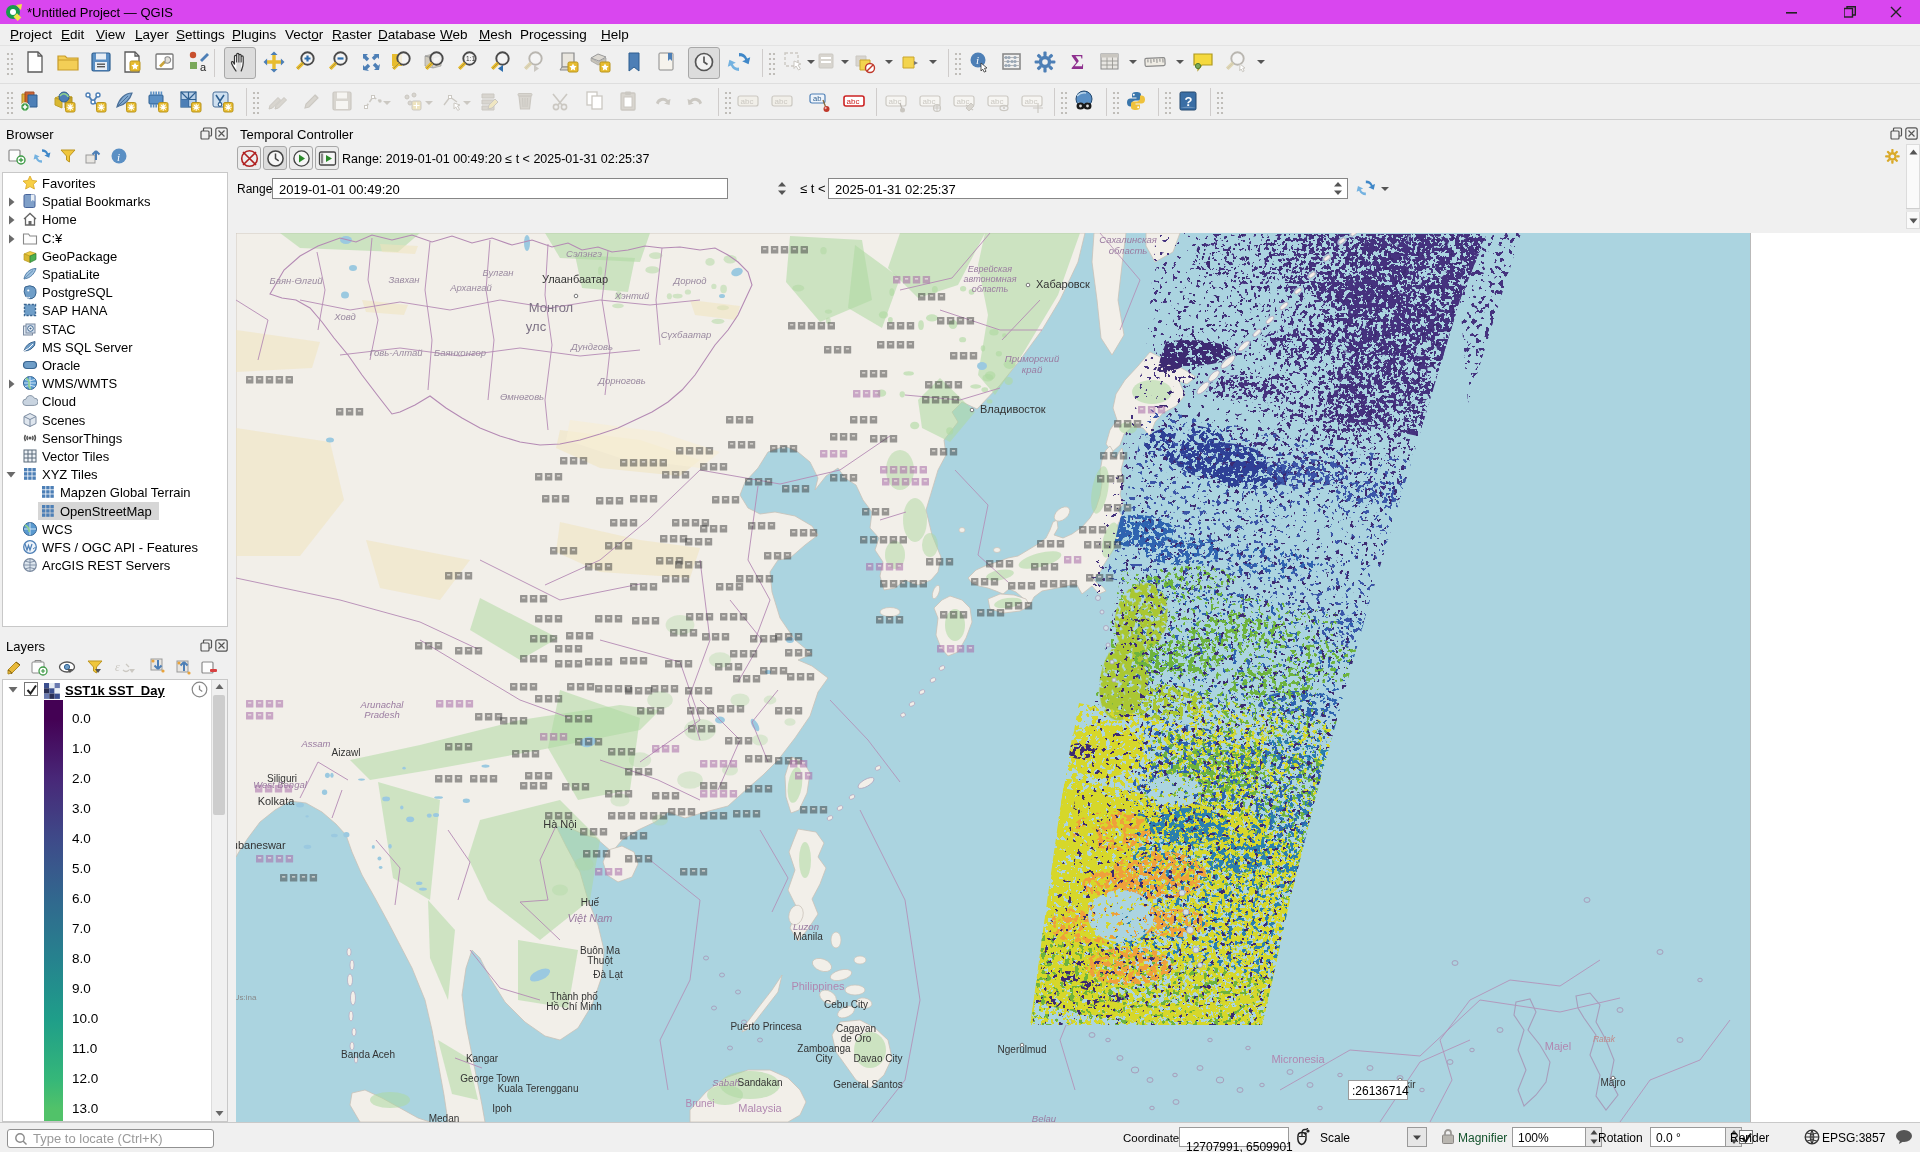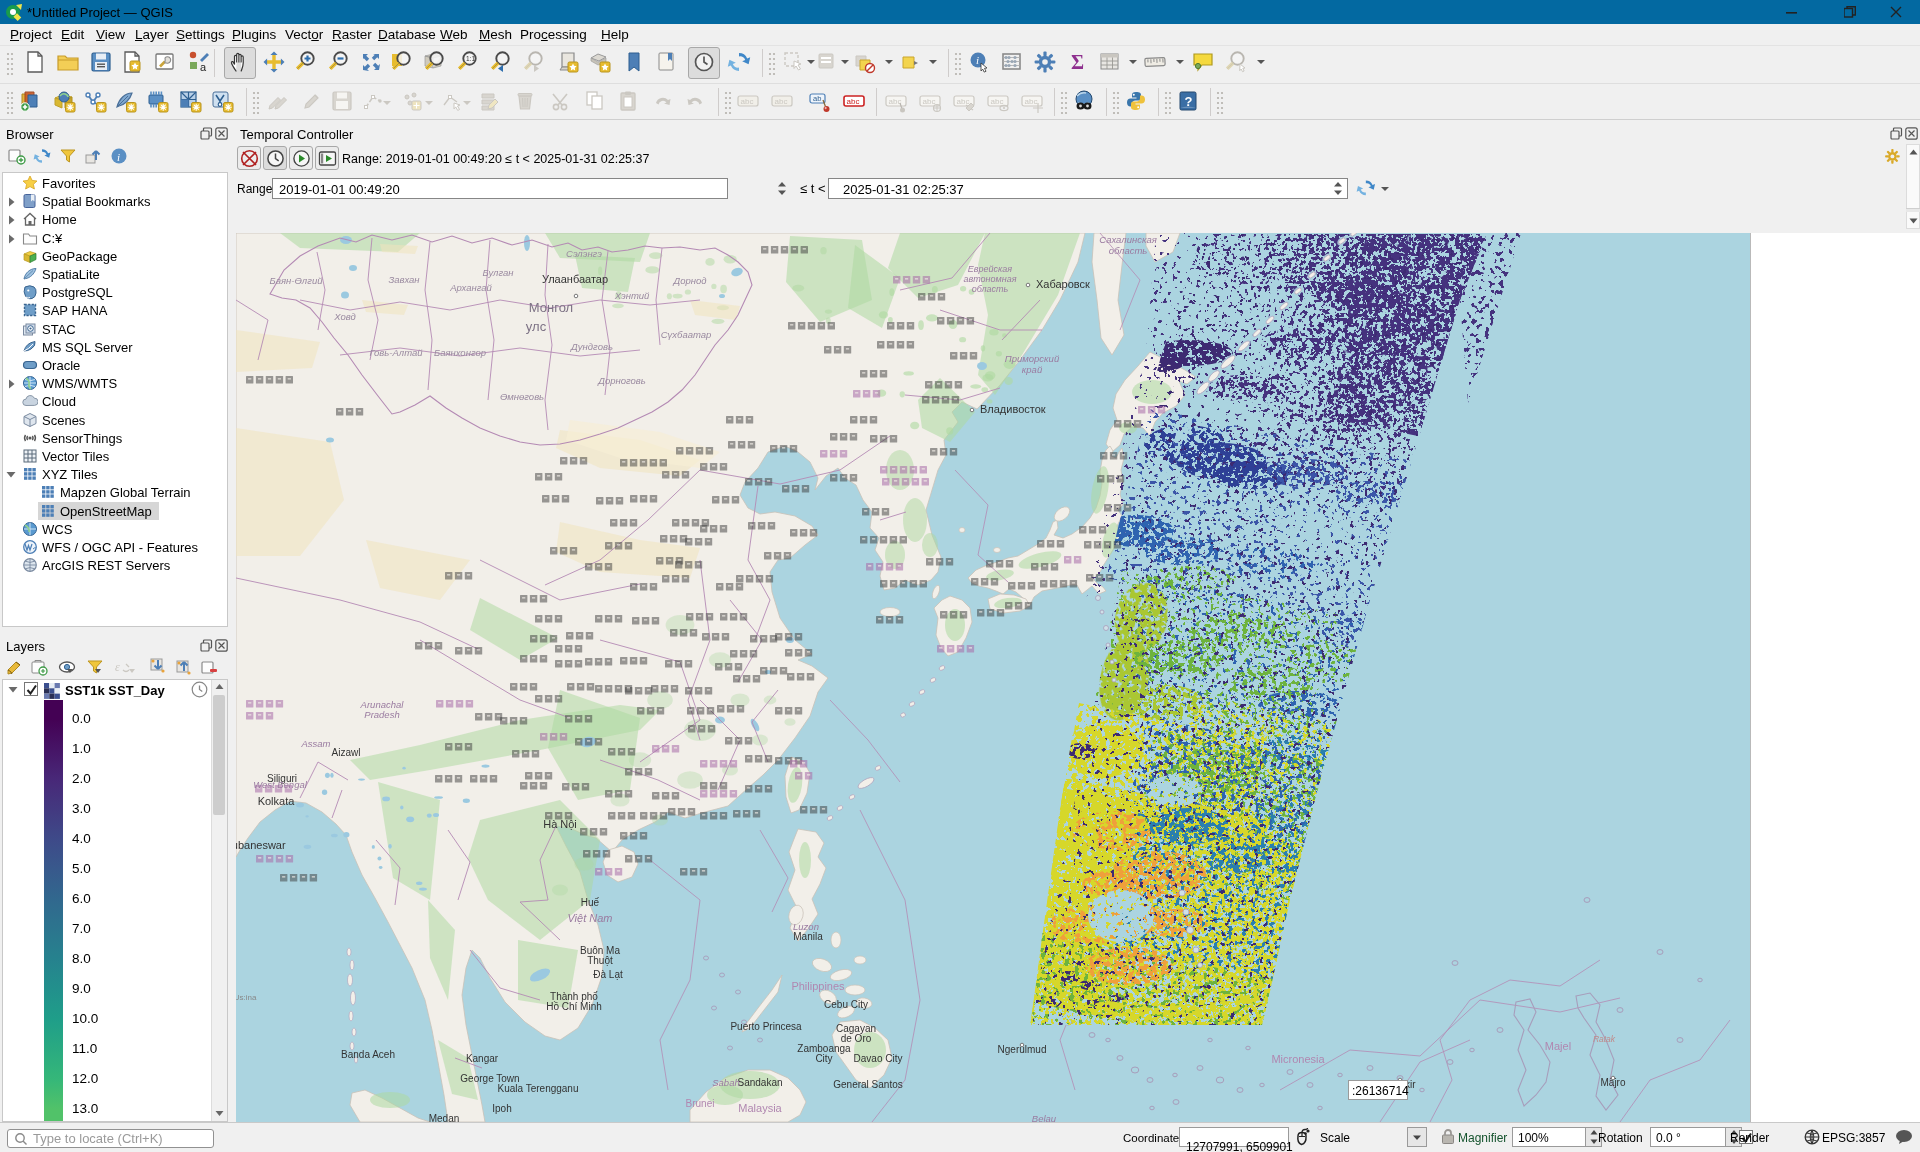--- a/index.html
+++ b/index.html
@@ -4,21 +4,21 @@
 *{margin:0;padding:0;box-sizing:border-box}
 html,body{width:1920px;height:1152px;overflow:hidden;background:#f0f0f0;
 font-family:"Liberation Sans",sans-serif;-webkit-font-smoothing:antialiased}
 .abs{position:absolute}
 .panel-title{font-size:13px;color:#000}
 .ibox{background:#fff;border:1px solid #868686;font-size:13px;color:#000;white-space:nowrap}
 .ibox span{white-space:nowrap}
 </style></head>
 <body>
 
-<div class="abs" style="left:0;top:0;width:1920px;height:24px;background:#0369a1">
+<div class="abs" style="left:0;top:0;width:1920px;height:24px;background:#d946ef">
  <svg class="abs" style="left:5px;top:3px" width="18" height="18" viewBox="0 0 18 18">
    <circle cx="8" cy="9" r="7" fill="#199b4c"></circle>
    <circle cx="8" cy="9" r="3" fill="#fff"></circle>
    <rect x="10" y="11" width="6" height="5" fill="#f0e64a" transform="rotate(45 12 13)"></rect>
    <path d="M11 2 L17 1 L16 7 Z" fill="#f0e64a"></path>
  </svg>
  <div class="abs" style="left:27px;top:5px;font-size:13px;color:#000">*Untitled Project — QGIS</div>
  <svg class="abs" style="left:1786px;top:7px" width="12" height="10">
       <rect x="0" y="5" width="11" height="1.6" fill="#222"></rect>
     </svg>
@@ -835,21 +835,21 @@
     <rect x="0.0" y="0.0" width="5.3" height="5.3" fill="#3b4f8f"></rect>
     <rect x="5.3" y="0.0" width="5.3" height="5.3" fill="#e8eef5"></rect>
     <rect x="10.6" y="0.0" width="5.3" height="5.3" fill="#6a7ab0"></rect>
     <rect x="0.0" y="5.3" width="5.3" height="5.3" fill="#2a2f55"></rect>
     <rect x="5.3" y="5.3" width="5.3" height="5.3" fill="#3b4f8f"></rect>
     <rect x="10.6" y="5.3" width="5.3" height="5.3" fill="#e8eef5"></rect>
     <rect x="0.0" y="10.6" width="5.3" height="5.3" fill="#6a7ab0"></rect>
     <rect x="5.3" y="10.6" width="5.3" height="5.3" fill="#2a2f55"></rect>
     <rect x="10.6" y="10.6" width="5.3" height="5.3" fill="#3b4f8f"></rect>
   </svg>
-<div class="abs" style="left:65px;top:683px;font-size:13px;font-weight:bold;color:#000;">SST1k SST_Day</div>
+<div class="abs" style="left:65px;top:683px;font-size:13px;font-weight:bold;color:#000;text-decoration:underline">SST1k SST_Day</div>
 <svg class="abs" style="left:191px;top:681px" width="17" height="17" viewBox="0 0 17 17">
     <circle cx="8.5" cy="8.5" r="7.3" fill="#fff" stroke="#888" stroke-width="1.2"></circle>
     <path d="M8.5 4.5 V8.5 l2.8 2" stroke="#888" stroke-width="1.3" fill="none"></path>
   </svg>
 <div class="abs" style="left:44px;top:700px;width:19px;height:421px;background:linear-gradient(to bottom, rgb(68,1,84) 0%, rgb(68,1,84) 4.5%, rgb(70,20,102) 11.6%, rgb(72,40,120) 18.8%, rgb(67,57,128) 25.9%, rgb(62,74,137) 33.0%, rgb(56,89,140) 40.1%, rgb(49,104,142) 47.3%, rgb(44,117,142) 54.4%, rgb(38,130,142) 61.5%, rgb(34,144,140) 68.6%, rgb(31,158,137) 75.8%, rgb(42,170,129) 82.9%, rgb(53,183,121) 90.0%, rgb(81,194,105) 97.1%)"></div>
 <div class="abs" style="left:72px;top:711px;font-size:13.5px;color:#000">0.0</div>
 <div class="abs" style="left:72px;top:741px;font-size:13.5px;color:#000">1.0</div>
 <div class="abs" style="left:72px;top:771px;font-size:13.5px;color:#000">2.0</div>
 <div class="abs" style="left:72px;top:801px;font-size:13.5px;color:#000">3.0</div>
 <div class="abs" style="left:72px;top:831px;font-size:13.5px;color:#000">4.0</div>
@@ -927,21 +927,21 @@
 <div class="abs" style="left:237px;top:182px;font-size:12px;color:#000">Range</div>
 <div class="abs ibox" style="left:272px;top:178px;width:456px;height:21px">
     <span class="abs" style="left:6px;top:3px">2019-01-01 00:49:20</span>
   </div>
 <svg class="abs" style="left:776px;top:181px" width="12" height="15" viewBox="0 0 12 15">
     <path d="M6 1 l4 4.5 h-8z" fill="#555"></path>
     <path d="M6 14 l4-4.5 h-8z" fill="#555"></path>
   </svg>
 <div class="abs" style="left:800px;top:181px;font-size:13px;color:#000">≤ t &lt;</div>
 <div class="abs ibox" style="left:828px;top:178px;width:520px;height:21px">
-    <span class="abs" style="left:14px;top:3px">2025-01-31 02:25:37</span>
+    <span class="abs" style="left:6px;top:3px">2025-01-31 02:25:37</span>
   </div>
 <svg class="abs" style="left:1332px;top:181px" width="12" height="15" viewBox="0 0 12 15">
     <path d="M6 1 l4 4.5 h-8z" fill="#555"></path>
     <path d="M6 14 l4-4.5 h-8z" fill="#555"></path>
   </svg>
 <svg class="abs" style="left:1356px;top:178px" width="20" height="20" viewBox="0 0 20 20">
     <g transform="scale(.82)">
       <path d="M12 3 a9 9 0 0 1 8.2 5.4 l3-1.2 -1.6 7 -6.4-3 3-1.2 a5.8 5.8 0 0 0 -6.2-3.6z" fill="#3f87c8"></path>
       <path d="M12 21 a9 9 0 0 1 -8.2-5.4 l-3 1.2 1.6-7 6.4 3 -3 1.2 a5.8 5.8 0 0 0 6.2 3.6z" fill="#74b2e0"></path>
     </g>

